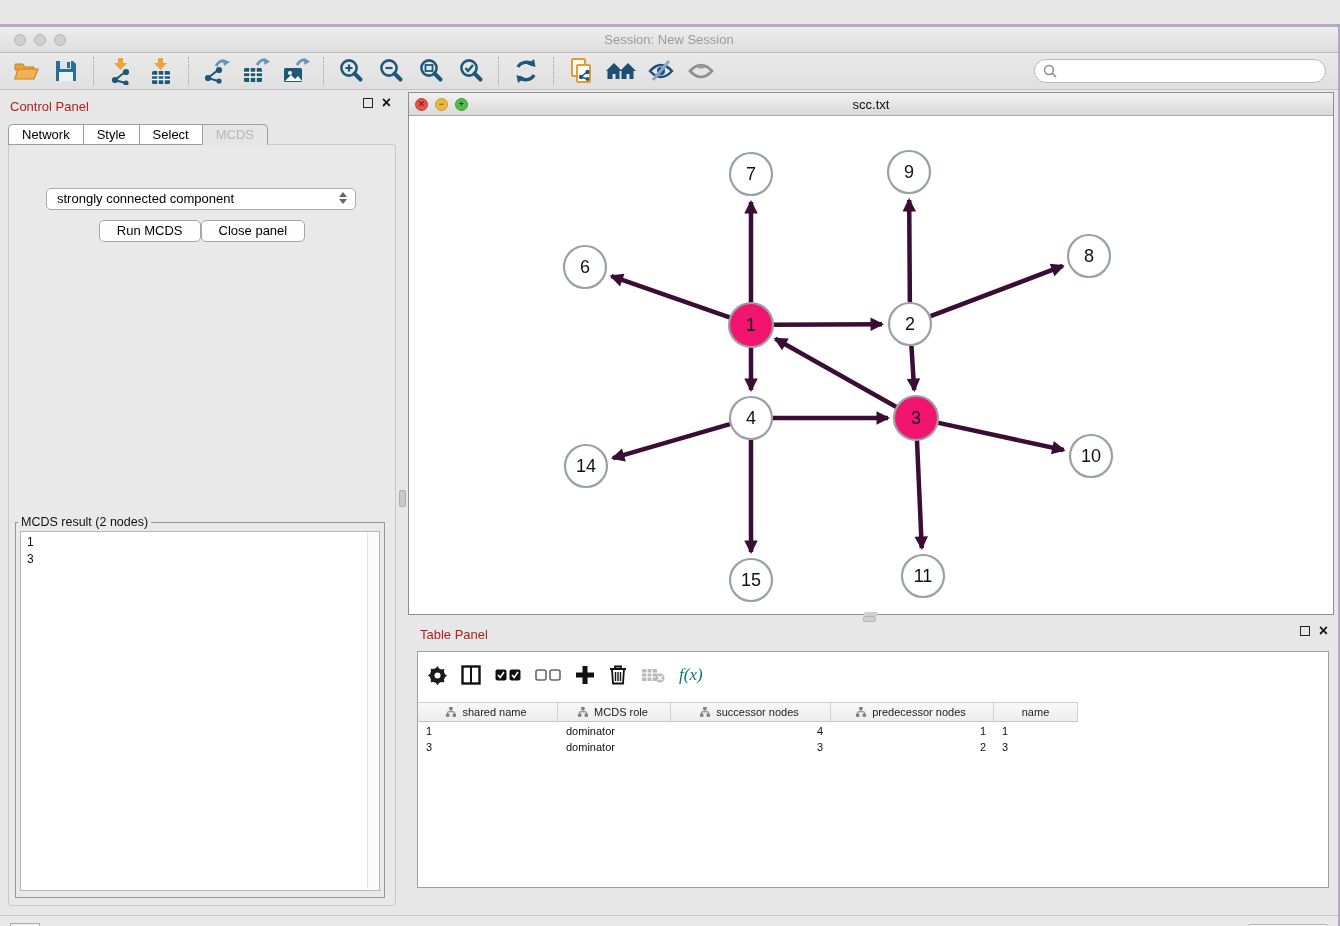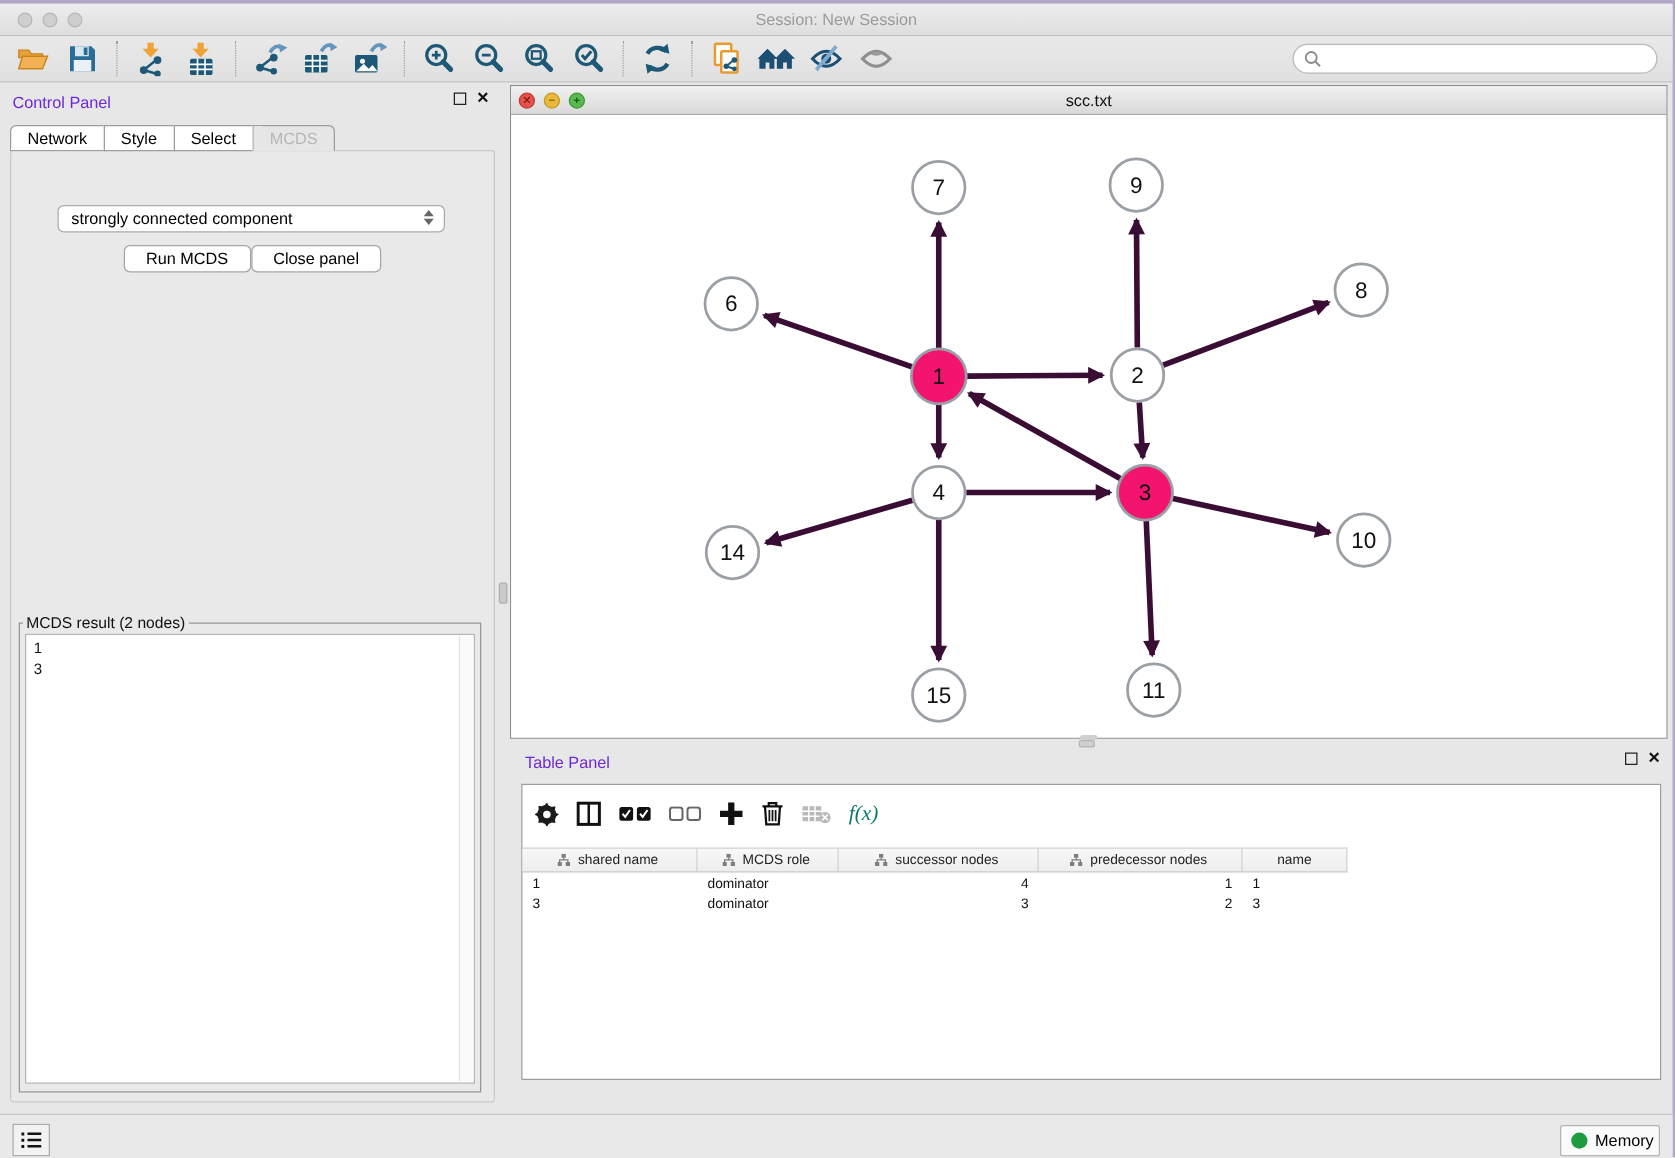--- a/index.html
+++ b/index.html
@@ -1,39 +1,39 @@
 <!DOCTYPE html>
 <html><head>
 <meta charset="utf-8">
 <style>
   * { margin:0; padding:0; box-sizing:border-box; }
   html,body { width:1340px; height:926px; }
   body { font-family:"Liberation Sans","DejaVu Sans",sans-serif; background:#E7E7E7; position:relative; overflow:hidden; }
-  #app { position:absolute; inset:0; border-top:3px solid #B4A7C9; border-right:2px solid #B4A7C9; background:#E7E7E7; }
+  #app { position:absolute; inset:0; border-top:3px solid #B4A7C9; border-right:2px solid #B4A7C9; background:#E7E7E7;margin-top:24px; }
 
   
   .titlebar { position:absolute; left:0; top:0; width:100%; height:26px;
     background:linear-gradient(#EDEDED,#DEDEDE); border-bottom:1px solid #BDBDBD; }
   .tl-dots { position:absolute; left:14px; top:7px; display:flex; gap:8px; }
   .tl-dot { width:12px; height:12px; border-radius:50%; background:#CFCFCF; border:1px solid #B6B6B6; }
   .win-title { position:absolute; left:0; right:0; top:5px; text-align:center; color:#9B9B9B; font-size:13px; }
 
   
   .toolbar { position:absolute; left:0; top:26px; width:100%; height:37px;
     background:linear-gradient(#E9E9E9,#E0E0E0); border-bottom:1px solid #C4C4C4;
     display:flex; align-items:center; padding:0 6px; }
   .tbico { width:40px; height:32px; display:flex; align-items:center; justify-content:center; cursor:default; }
   .tbsep { width:1px; height:28px; border-left:1px dotted #9F9F9F; margin:0 7px; }
   .tb-search { margin-left:auto; margin-right:6px; width:292px; height:24px; background:#fff;
     border:1px solid #B9B9B9; border-radius:12px; display:flex; align-items:center; padding:0 8px; }
   .tb-search input { border:none; outline:none; flex:1; font-size:12px; background:transparent; }
 
   
   .cp-header { position:absolute; left:10px; top:70px; width:385px; height:22px; }
-  .panel-title { font-size:13px; color:#6d28d9; }
+  .panel-title { font-size:13px; color:#b91c1c; }
   .panel-btns { position:absolute; right:4px; top:1px; display:flex; gap:9px; align-items:center; }
   .float-ico { width:10px; height:10px; border:1.6px solid #222; display:inline-block; }
   .close-ico { font-size:16px; font-weight:700; color:#111; line-height:10px; }
   .cp-tabs { position:absolute; left:8px; top:97px; width:388px; display:flex; z-index:3; }
   .tab { height:21px; padding:0 13px; font-size:13px; line-height:20px; background:#fff;
     border:1px solid #9D9D9D; border-right:none; color:#000; cursor:pointer; }
   .tab:first-child { border-top-left-radius:5px; }
   .tab:last-child  { border-top-right-radius:5px; border-right:1px solid #9D9D9D; }
   .tab.sel { background:#E6E6E6; color:#B6B6B6; border-bottom:1px solid #E6E6E6; }
   .cp-body { position:absolute; left:8px; top:117px; width:388px; height:762px;

